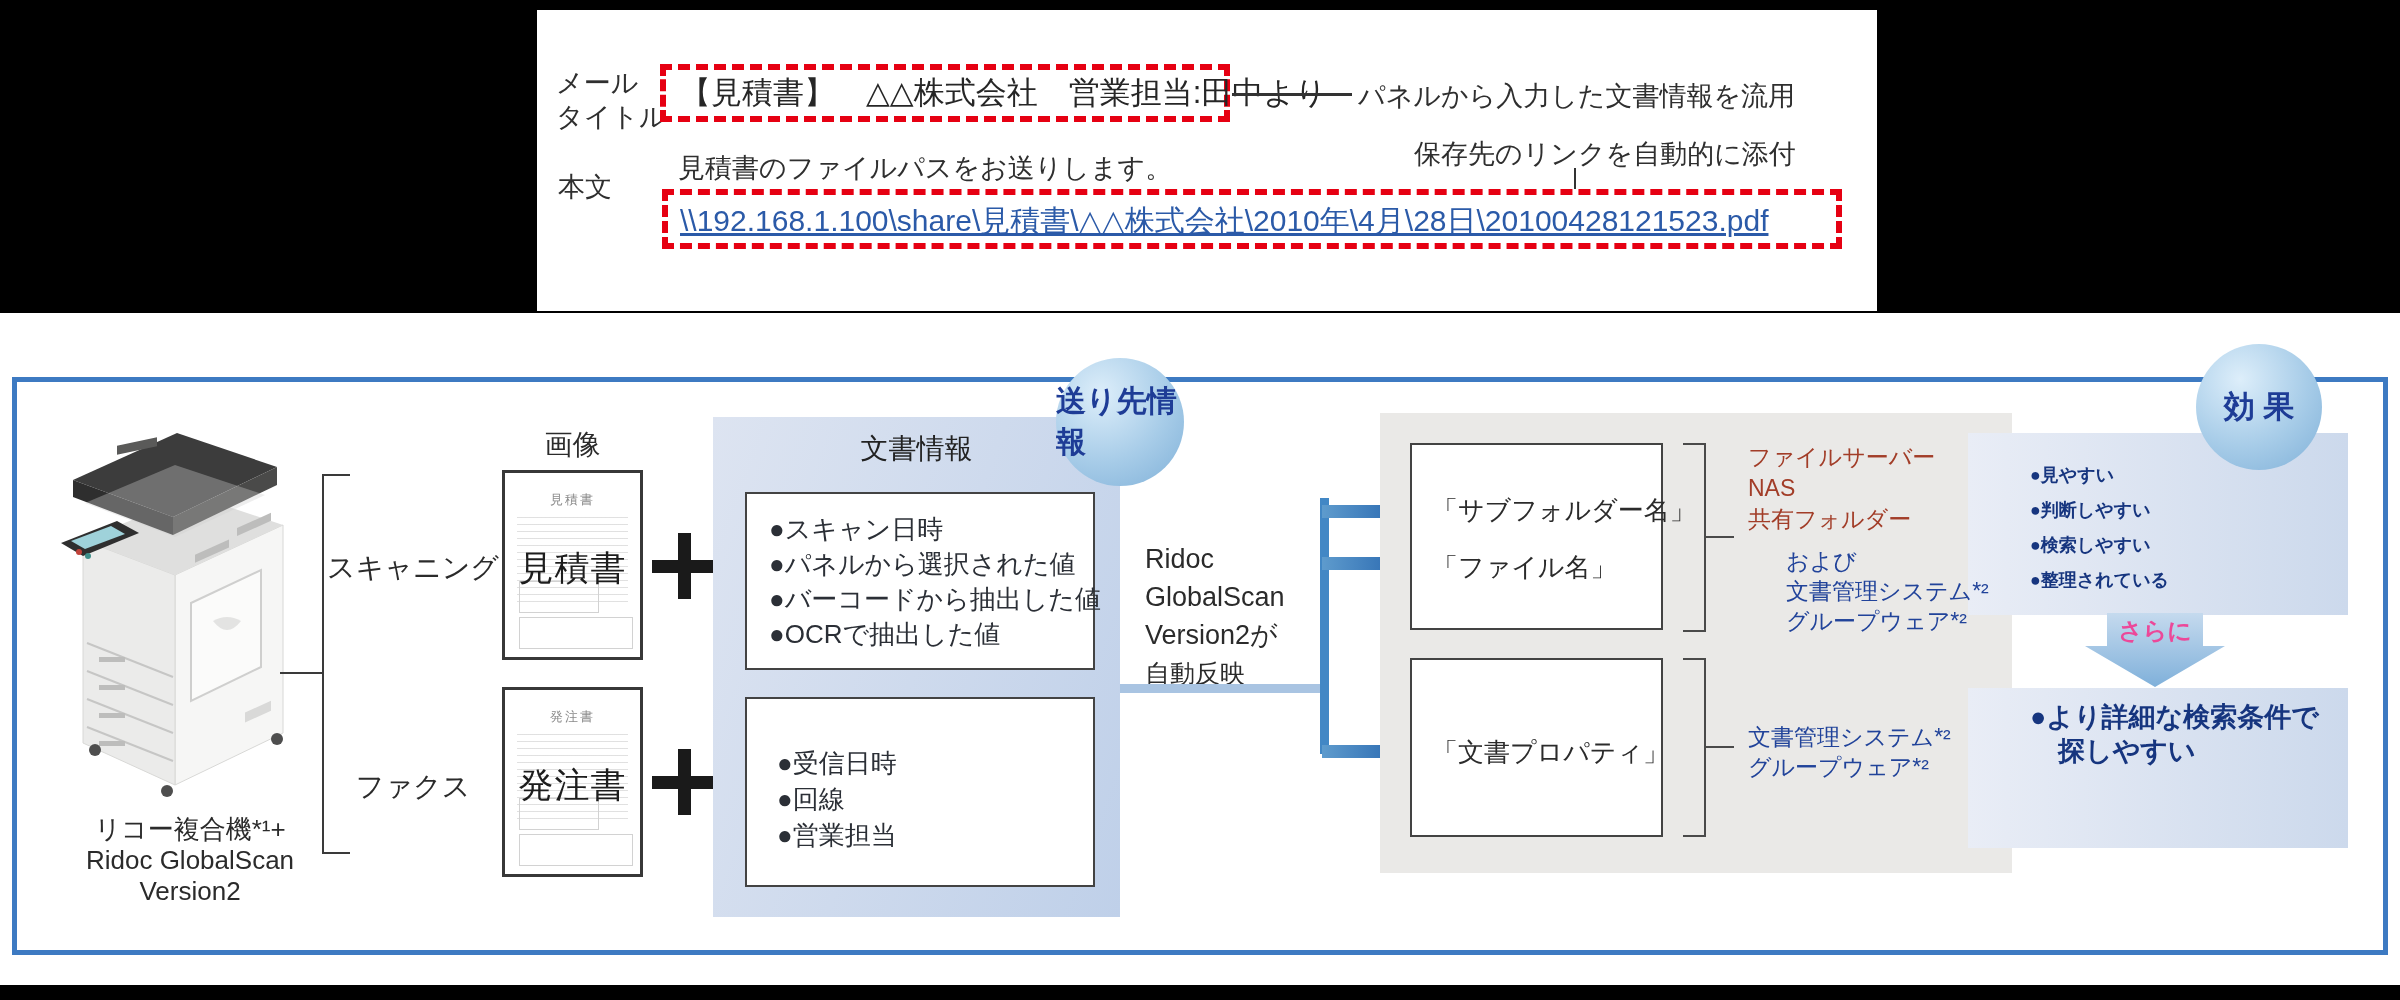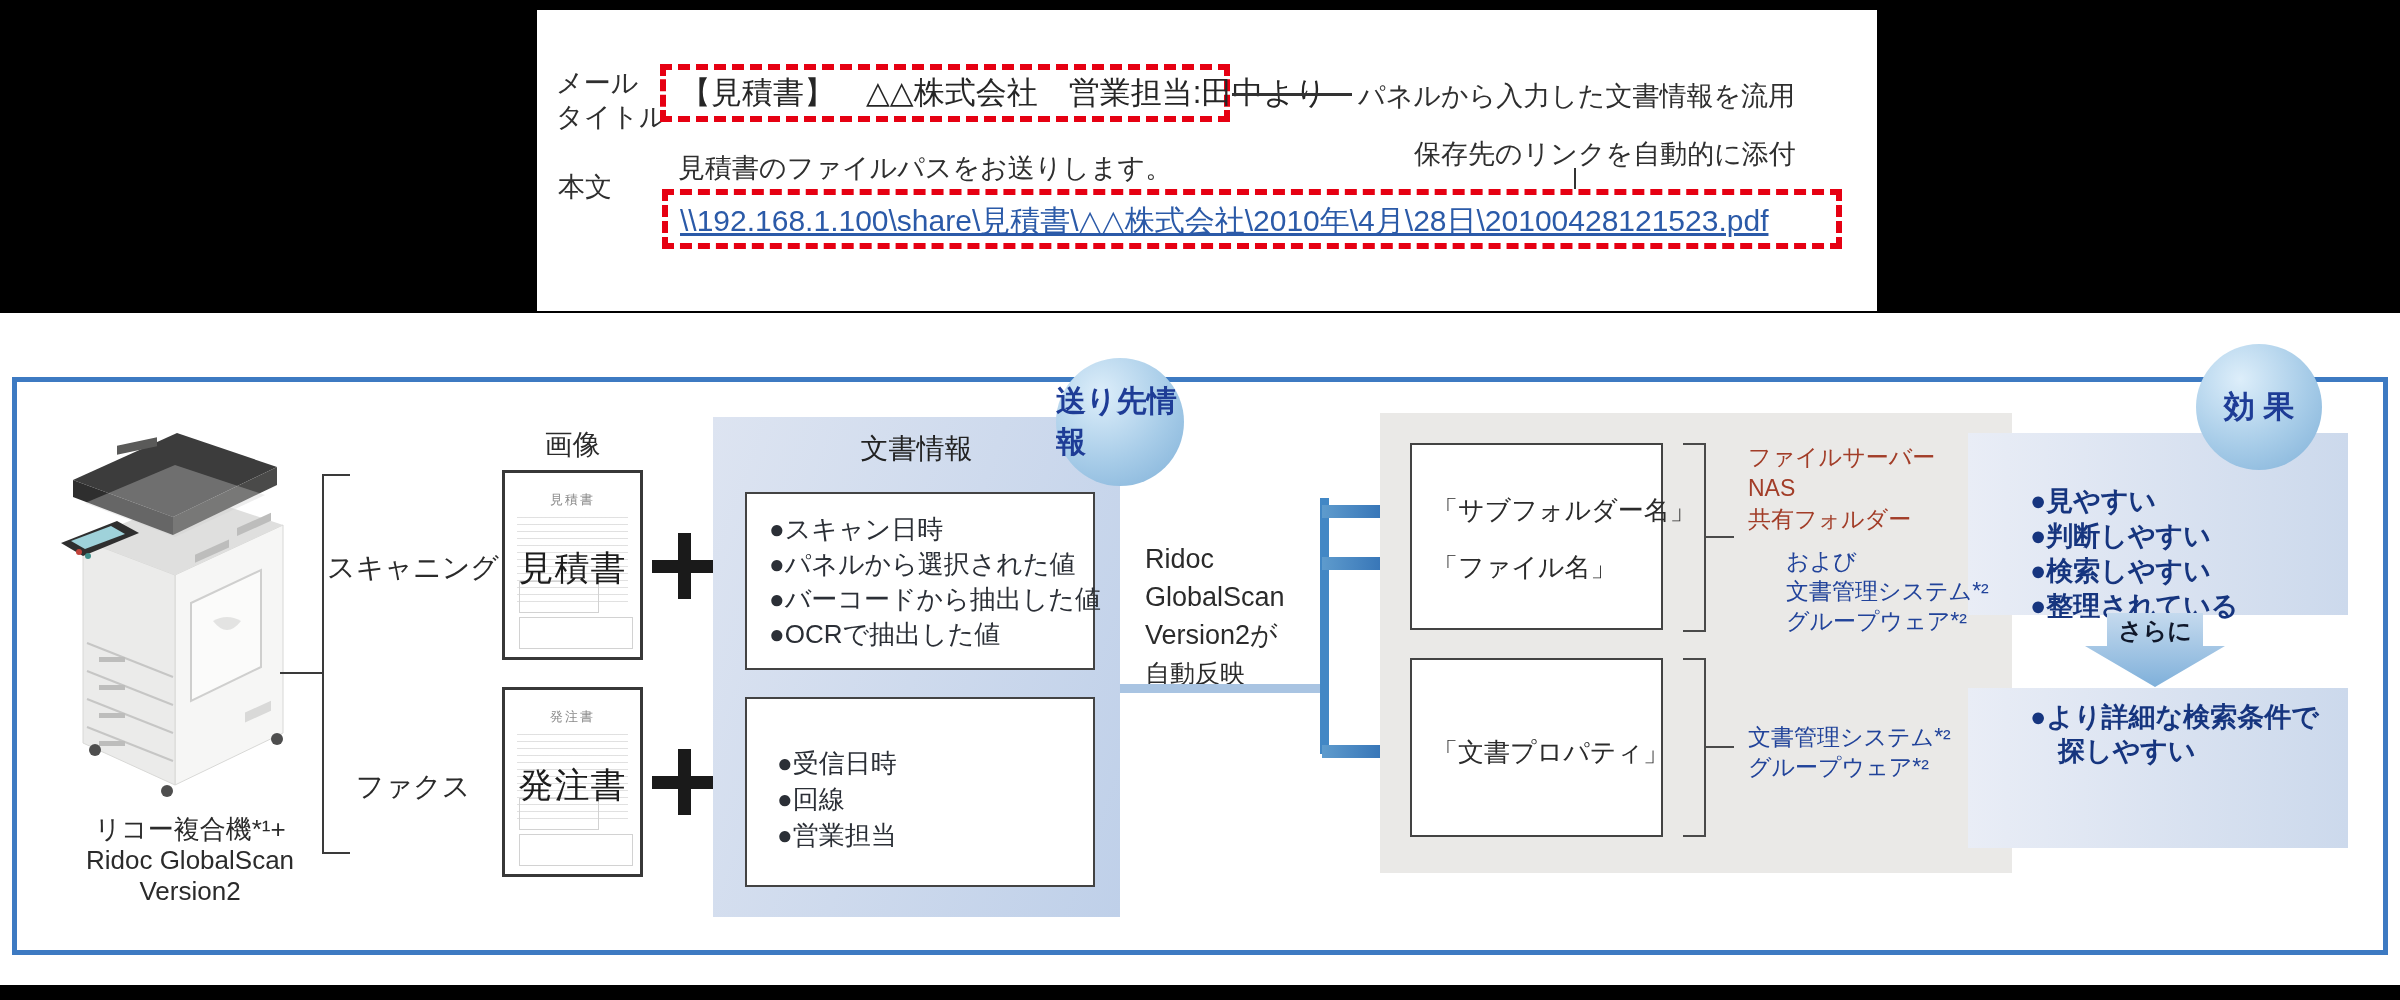--- a/index.html
+++ b/index.html
@@ -45,21 +45,21 @@
   .arrow-shaft{height:13px;background:linear-gradient(to right,#5e9bcd,#2f6eb3);}
   .arrow-head{width:0;height:0;border-top:17px solid transparent;border-bottom:17px solid transparent;border-left:30px solid #2f6eb3;}
   
   .gray-panel{left:1380px;top:413px;width:632px;height:460px;background:#eae9e7;z-index:1;}
   .dest-item{font-size:26px;color:#2b2b2b;white-space:nowrap;}
   .rbracket{background:#4a4a4a;z-index:3;}
   .lab-red{font-size:23px;line-height:31px;color:#a23d28;white-space:nowrap;z-index:3;}
   .lab-blue{font-size:23px;line-height:30px;color:#21439a;white-space:nowrap;z-index:3;}
   
   .eff-panel{background:linear-gradient(to right,#e9edf6,#ccd9ec);z-index:2;}
-  .eff-list{font-size:27px;font-weight:bold;color:#16357f;line-height:35px;white-space:nowrap;z-index:3;margin-top:26px;}
+  .eff-list{font-size:18px;font-weight:bold;color:#16357f;line-height:35px;white-space:nowrap;z-index:3;}
   .more-text{font-size:27px;font-weight:bold;color:#16357f;line-height:34px;white-space:nowrap;z-index:3;}
   .z3{z-index:3;}
 </style>
 </head>
 <body>
 
 <div id="stage">
 
   <div class="abs top-band"></div>
   <div class="abs email-panel"></div>
@@ -257,21 +257,21 @@
 
   <svg class="abs z3" style="left:2085px;top:613px;" width="140" height="76" viewBox="0 0 140 76">
     <defs>
       <linearGradient id="gradA" x1="0" y1="0" x2="0" y2="1">
         <stop offset="0" stop-color="#c5daee"></stop>
         <stop offset="1" stop-color="#7fb0da"></stop>
       </linearGradient>
     </defs>
     <polygon points="22,0 118,0 118,33 140,33 70,74 0,33 22,33" fill="url(#gradA)"></polygon>
   </svg>
-  <div class="abs z3" style="left:2085px;top:615px;width:140px;text-align:center;font-size:24px;font-weight:bold;color:#0f172a;">さらに</div>
+  <div class="abs z3" style="left:2085px;top:615px;width:140px;text-align:center;font-size:24px;font-weight:bold;color:#ec4899;">さらに</div>
 
   <div class="abs eff-panel" style="left:1968px;top:688px;width:380px;height:160px;"></div>
   <div class="abs more-text" style="left:2030px;top:700px;">
     <div>●より詳細な検索条件で</div>
     <div style="padding-left:28px;">探しやすい</div>
   </div>
 
   <div class="abs badge" style="left:2196px;top:344px;width:126px;height:126px;font-size:31px;">効 果</div>
 
 </div>

